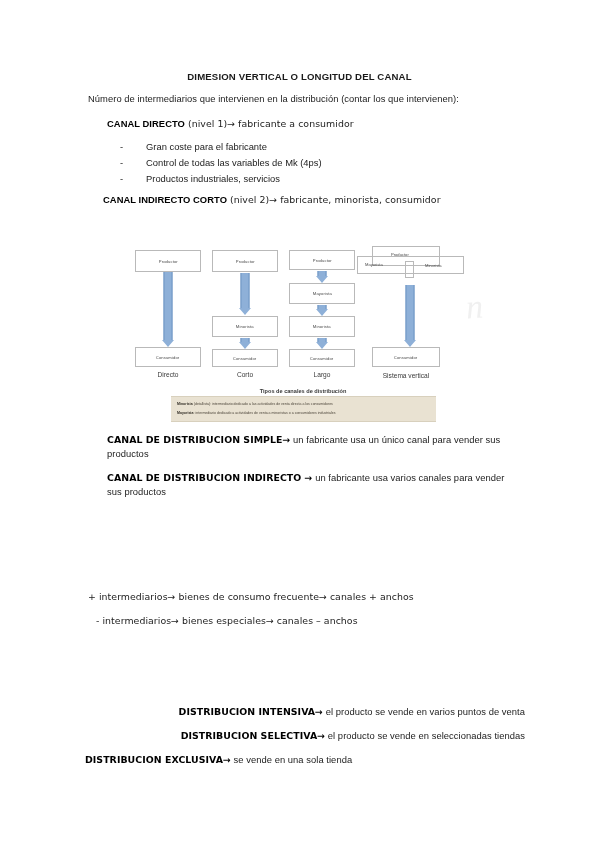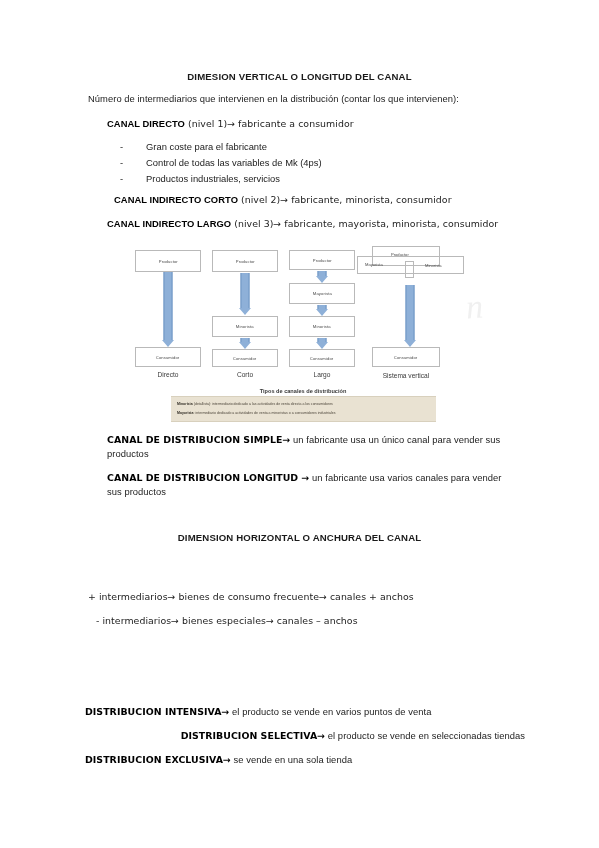--- a/index.html
+++ b/index.html
@@ -194,27 +194,24 @@
   </div>
   <div class="bullet-row" style="left:120px; top:157px; width:300px;">
     <span class="bullet-dash">-</span>
     <span class="bullet-text">Control de todas las variables de Mk (4ps)</span>
   </div>
   <div class="bullet-row" style="left:120px; top:173px; width:300px;">
     <span class="bullet-dash">-</span>
     <span class="bullet-text">Productos industriales, servicios</span>
   </div>
 
-  <div class="para" style="left:114px; top:193px;text-align:right;">
+  <div class="para" style="left:103px; top:193px;text-align:right;">
     <span class="bold">CANAL INDIRECTO CORTO</span><span class="arrow-glyph"> (nivel 2)→ fabricante, minorista, consumidor</span>
   </div>
 
-  <div class="para" style="left:107px; top:217px;">
-    <span class="bold">CANAL INDIRECTO LARGO</span><span class="arrow-glyph"> (nivel 3)→ fabricante, mayorista, minorista, consumidor</span>
-  </div>
 
   <div id="diagram">
 
     <div class="dbox" style="left:2px;  top:7px;  width:66px; height:22px;">
       <span>Productor</span>
     </div>
     <div class="darrow" style="left:20px; top:29px; width:30px; height:75px;">
       <div class="shaft" style="width:9px; height:68px;"></div>
       <div class="head"></div>
     </div>
@@ -298,32 +295,31 @@
     <div class="defline" style="top:14px;">
       <b>Mayorista</b><span>: intermediario dedicado a actividades de venta a minoristas o a consumidores industriales</span>
     </div>
   </div>
 
   <div class="para" style="left:107px; top:433px; width:410px;">
     <span class="bold arrow-glyph">CANAL DE DISTRIBUCION SIMPLE→</span><span> un fabricante usa un único canal para vender sus productos</span>
   </div>
 
   <div class="para" style="left:107px; top:471px; width:410px;">
-    <span class="bold arrow-glyph">CANAL DE DISTRIBUCION LONGITUD →</span><span> un fabricante usa varios canales para vender sus productos</span>
-  </div>
-
-  <div class="center-title" style="top:532px;">DIMENSION HORIZONTAL O ANCHURA DEL CANAL</div>
+    <span class="bold arrow-glyph">CANAL DE DISTRIBUCION INDIRECTO →</span><span> un fabricante usa varios canales para vender sus productos</span>
+  </div>
+
 
 
   <div class="para arrow-glyph" style="left:88px; top:590px; width:430px;">+ intermediarios→ bienes de consumo frecuente→ canales + anchos</div>
 
   <div class="para arrow-glyph" style="left:96px; top:614px; width:430px;">- intermediarios→ bienes especiales→ canales – anchos</div>
 
 
-  <div class="para" style="left:85px; top:705px; width:440px;">
+  <div class="para" style="left:85px; top:705px; width:440px;text-align:right;">
     <span class="bold arrow-glyph">DISTRIBUCION INTENSIVA→</span><span> el producto se vende en varios puntos de venta</span>
   </div>
 
   <div class="para" style="left:85px; top:729px; width:440px;text-align:right;">
     <span class="bold arrow-glyph">DISTRIBUCION SELECTIVA→</span><span> el producto se vende en seleccionadas tiendas</span>
   </div>
 
   <div class="para" style="left:85px; top:753px; width:440px;">
     <span class="bold arrow-glyph">DISTRIBUCION EXCLUSIVA→</span><span> se vende en una sola tienda</span>
   </div>

